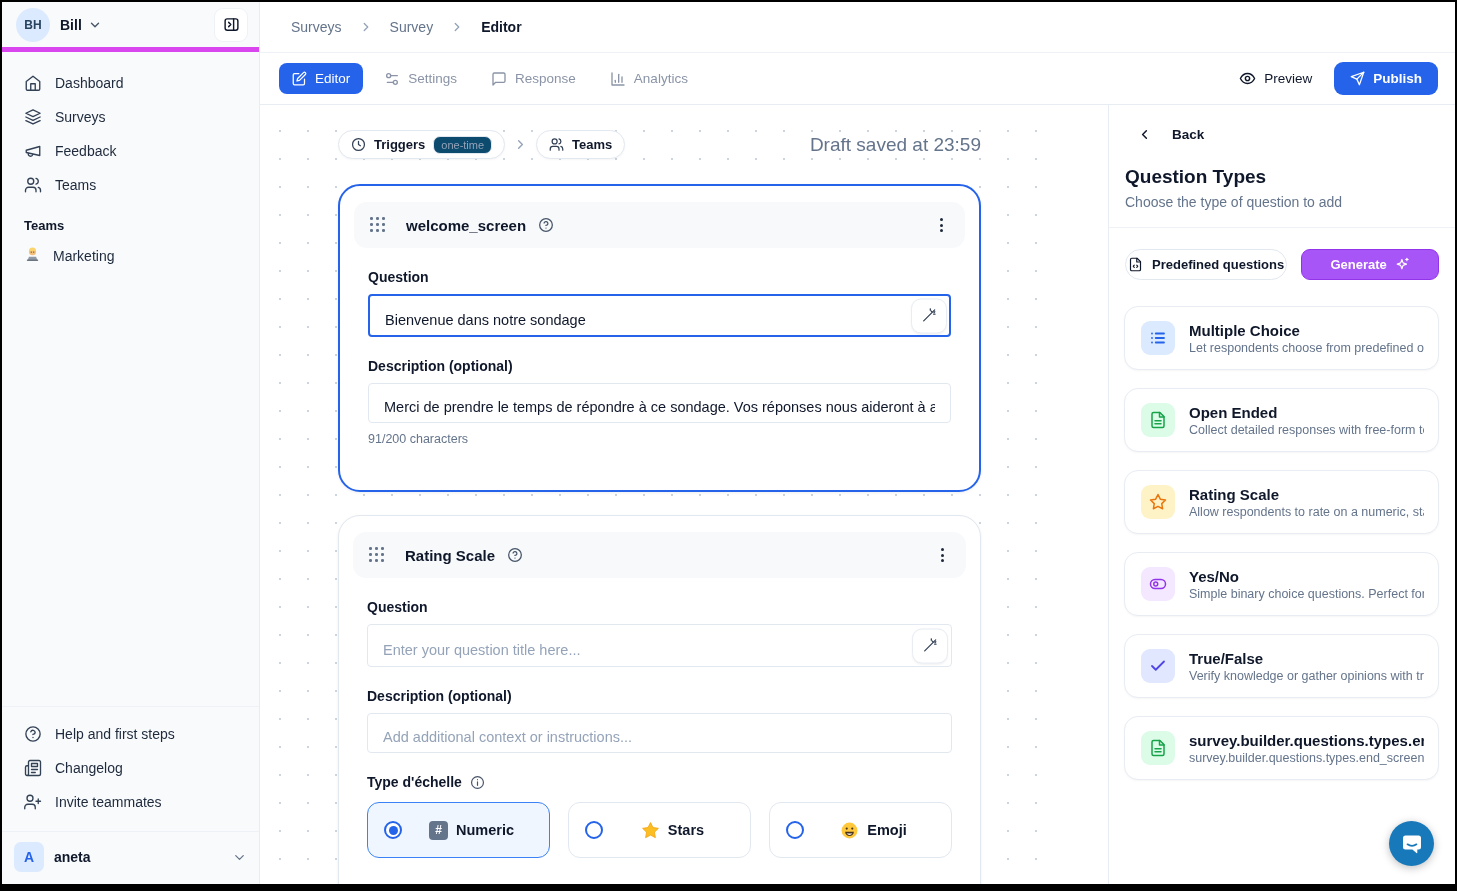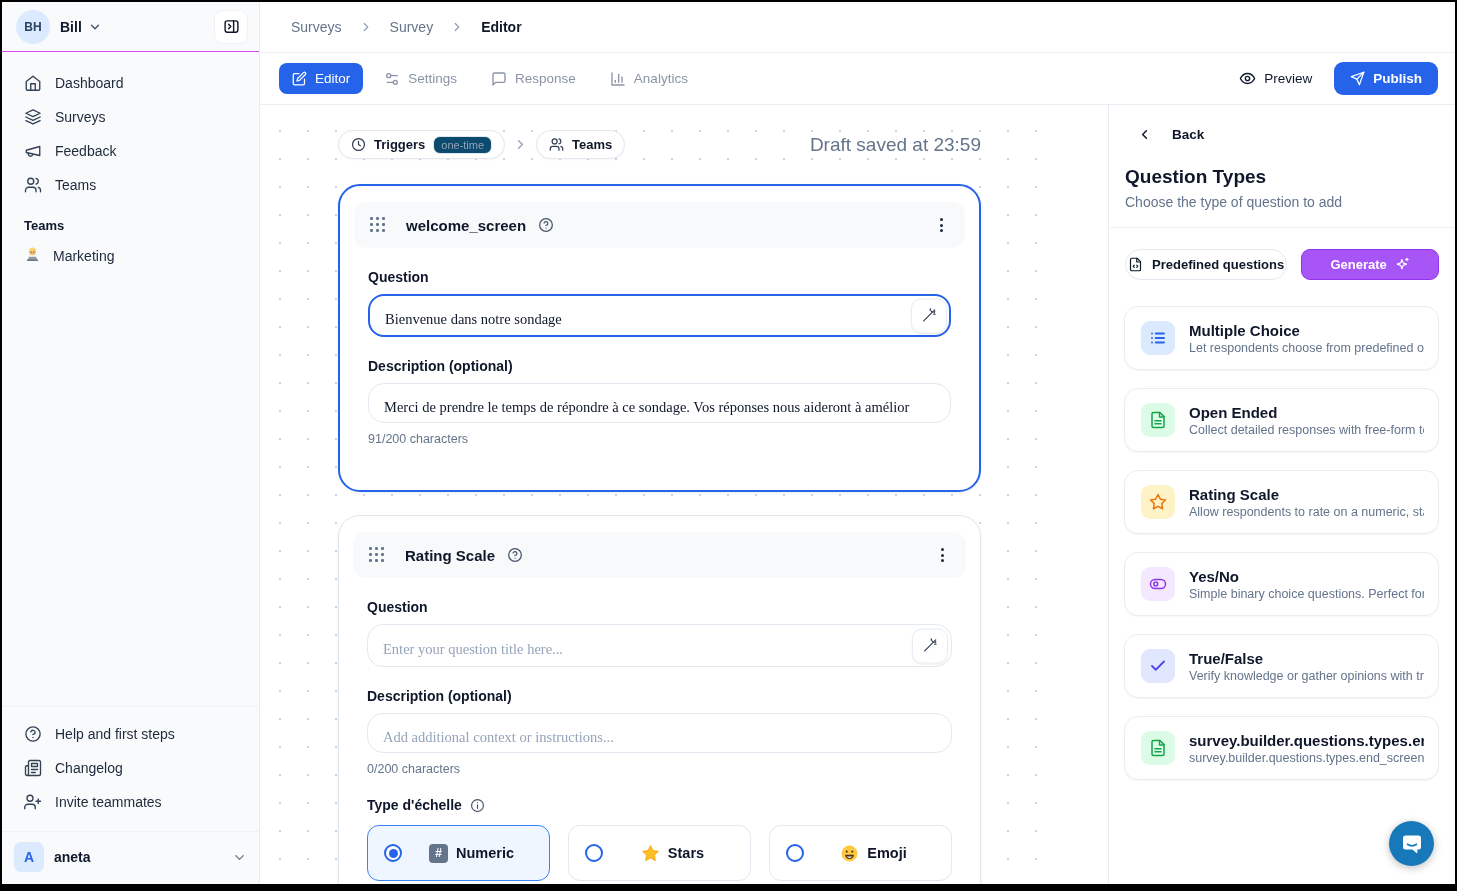--- a/index.html
+++ b/index.html
@@ -4,21 +4,21 @@
 <style>
   * { margin:0; padding:0; box-sizing:border-box; }
   html,body { width:1457px; height:891px; overflow:hidden; }
   body { font-family:"Liberation Sans","DejaVu Sans",sans-serif; background:#000; }
   .app { position:absolute; top:2px; left:2px; right:2px; bottom:7px; background:#fff; overflow:hidden; }
 
   
   .sidebar { position:absolute; top:0; left:0; bottom:0; width:258px; background:#f8fafc;
              border-right:1px solid #e8edf3; display:flex; flex-direction:column; }
   .sb-header { height:50px; display:flex; align-items:center; padding:0 12px 0 14px;
-               border-bottom:1px solid #d946ef; }
+               border-bottom:5px solid #d946ef; }
   .avatar-circle { width:34px; height:34px; border-radius:50%; background:#dbeafe; color:#27435f;
                    font-size:12px; font-weight:700; display:flex; align-items:center; justify-content:center; }
   .sb-user-name { margin-left:10px; font-size:14px; font-weight:600; color:#0f172a; }
   .sb-user-chevron { margin-left:6px; color:#475569; display:flex; }
   .sb-collapse { margin-left:auto; width:32px; height:32px; border-radius:8px; background:#fff;
                  display:flex; align-items:center; justify-content:center; color:#0f172a;
                  box-shadow:0 0 0 1px #eef2f6; cursor:pointer; }
   .sb-nav { padding:14px 10px 0 10px; }
   .sb-item { display:flex; align-items:center; gap:13px; height:34px; padding:0 12px; border-radius:8px;
              color:#1e293b; font-size:14px; cursor:pointer; }
@@ -80,22 +80,22 @@
           gap:2px; cursor:grab; }
   .grip i { width:2.6px; height:2.6px; border-radius:50%; background:#64748b; }
   .card-title { margin-left:20px; font-size:15px; font-weight:600; color:#0f172a; }
   .band-help { margin-left:12px; color:#475569; display:flex; cursor:pointer; }
   .kebab { margin-left:auto; display:flex; flex-direction:column; gap:2.6px; padding:6px; cursor:pointer; }
   .kebab i { width:3px; height:3px; border-radius:50%; background:#1e293b; }
   .card-body { padding:0 28px 20px 28px; }
   .field-label { margin-top:21px; margin-bottom:9px; font-size:14px; font-weight:600; color:#0f172a;
                  display:flex; align-items:center; gap:8px; }
   .input-wrap { position:relative; }
-  .text-input { width:100%; height:43px; border:1px solid #e2e8f0; border-radius:16px; background:#fff;
-                font-family:Liberation Serif, serif; font-size:14.5px; color:#0f172a; padding:8px 52px 0 15px; outline:none; }
+  .text-input { width:100%; height:43px; border:1px solid #e2e8f0; border-radius:4px; background:#fff;
+                font-family:Liberation Sans, sans-serif; font-size:14.5px; color:#0f172a; padding:8px 52px 0 15px; outline:none; }
   .text-input.focused { border:2px solid #2563eb; }
   .text-input::placeholder { color:#94a3b8; }
   .text-input.small { height:40px; padding-right:15px; }
   .wand-btn { position:absolute; right:4px; top:50%; transform:translateY(-50%); width:36px; height:35px;
               background:#fff; border:1px solid #e8edf3; border-radius:10px; display:flex;
               align-items:center; justify-content:center; color:#334155; cursor:pointer;
               box-shadow:0 1px 2px rgba(15,23,42,.05); }
   .char-count { margin-top:9px; font-size:12.5px; color:#64748b; }
   .card1-pad { height:24px; }
   .info-ic { color:#475569; display:flex; cursor:pointer; }
@@ -473,21 +473,20 @@
                     <path d="M20.5 3.5 4 20"></path>
                     <path d="m15 5 1.5 1.5"></path>
                     <path d="M19 10h2"></path>
                     <path d="M14 2v2"></path>
                     <path d="m19.5 7.5 1.2-1.2"></path>
                   </svg>
               </span>
             </div>
             <div class="field-label">Description (optional)</div>
             <input class="text-input small" type="text" placeholder="Add additional context or instructions..." style="">
-            <div class="char-count">0/200 characters</div>
             <div class="field-label" style="text-align:center;">
               <span>Type d'échelle</span>
               <span class="info-ic">
                 <svg width="15" height="15" viewBox="0 0 24 24" fill="none" stroke="currentColor" stroke-width="1.9" stroke-linecap="round" stroke-linejoin="round">
                     <circle cx="12" cy="12" r="9.5"></circle>
                     <line x1="12" y1="11" x2="12" y2="16.5"></line>
                     <line x1="12" y1="7.5" x2="12.01" y2="7.5"></line>
                   </svg>
               </span>
             </div>

